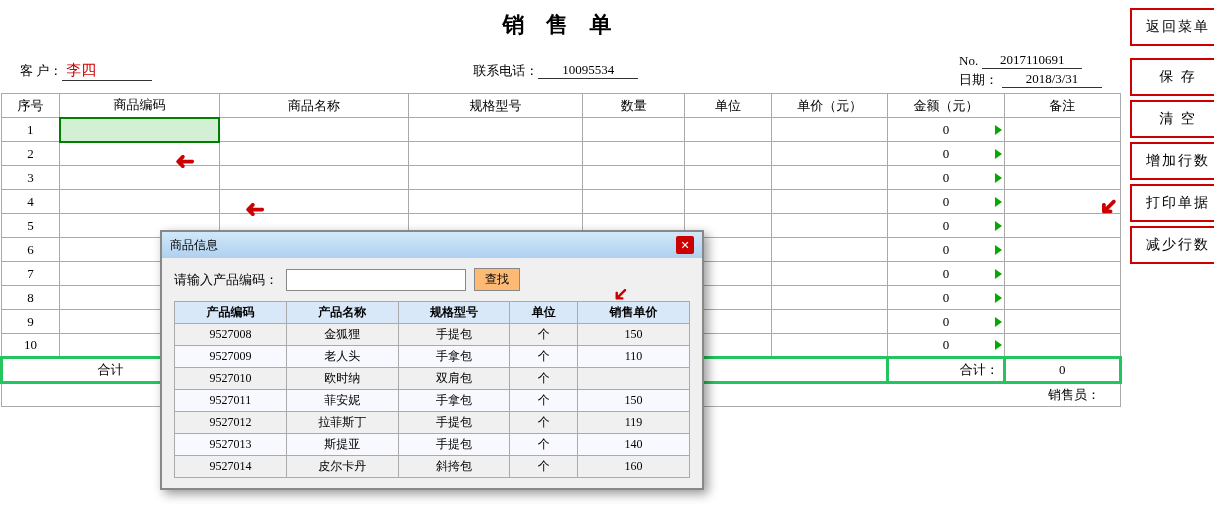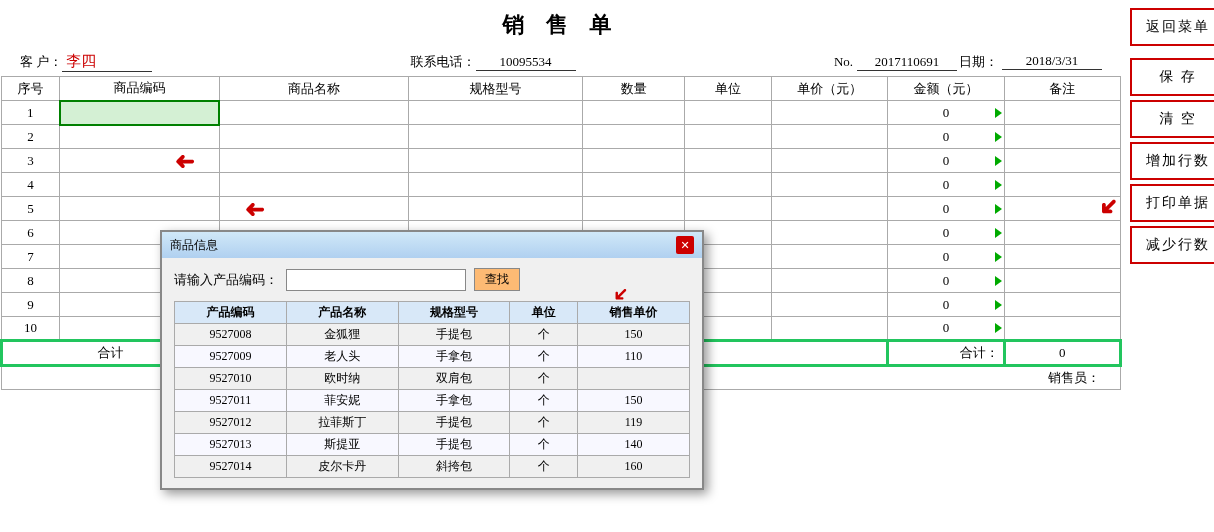--- a/index.html
+++ b/index.html
@@ -56,21 +56,21 @@
 
   <div class="page-title">销  售  单</div>
 
   <div class="header-section">
     <span style="font-size:13px;">客  户：</span>
     <span style="border-bottom:1px solid #333; min-width:90px; display:inline-block; padding:0 4px; color:#cc0000; font-size:15px;">李四</span>
     <span style="flex:1;"></span>
     <span style="font-size:13px;">联系电话：</span>
     <span style="border-bottom:1px solid #333; min-width:100px; display:inline-block; padding:0 4px; text-align:center;">10095534</span>
     <span style="flex:1;"></span>
-    <div style="display:flex; flex-direction:row; gap:2px; margin-right:10px;">
+    <div style="display:flex; flex-direction:column; gap:2px; margin-right:10px;">
       <div style="display:flex; gap:4px; align-items:center;">
         <span style="font-size:13px;">No.</span>
         <span style="border-bottom:1px solid #333; min-width:100px; display:inline-block; padding:0 4px; text-align:center;">2017110691</span>
       </div>
       <div style="display:flex; gap:4px; align-items:flex-start;">
         <span style="font-size:13px;">日期：</span>
         <span style="border-bottom:1px solid #333; min-width:100px; display:inline-block; padding:0 4px; text-align:center;">2018/3/31</span>
       </div>
     </div>
   </div>

